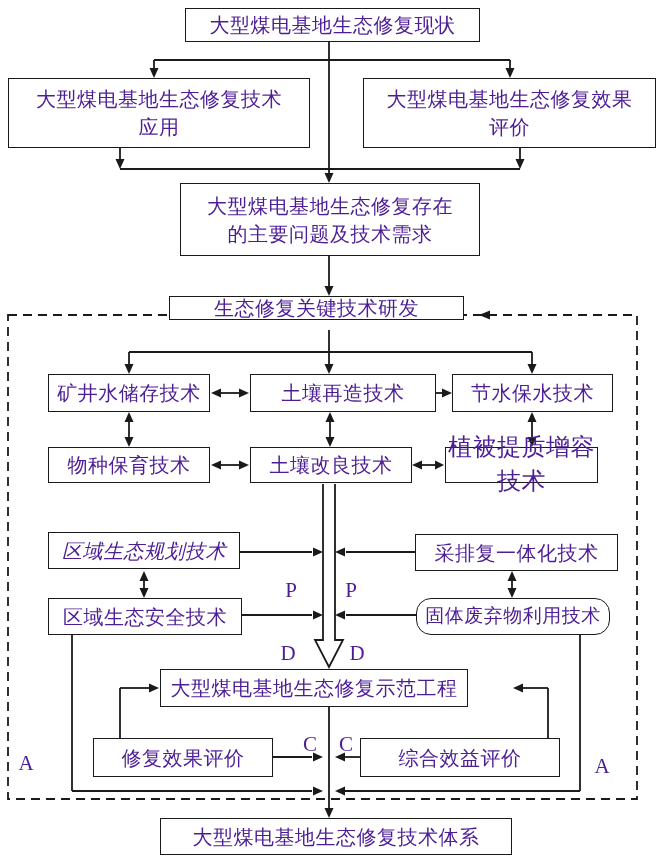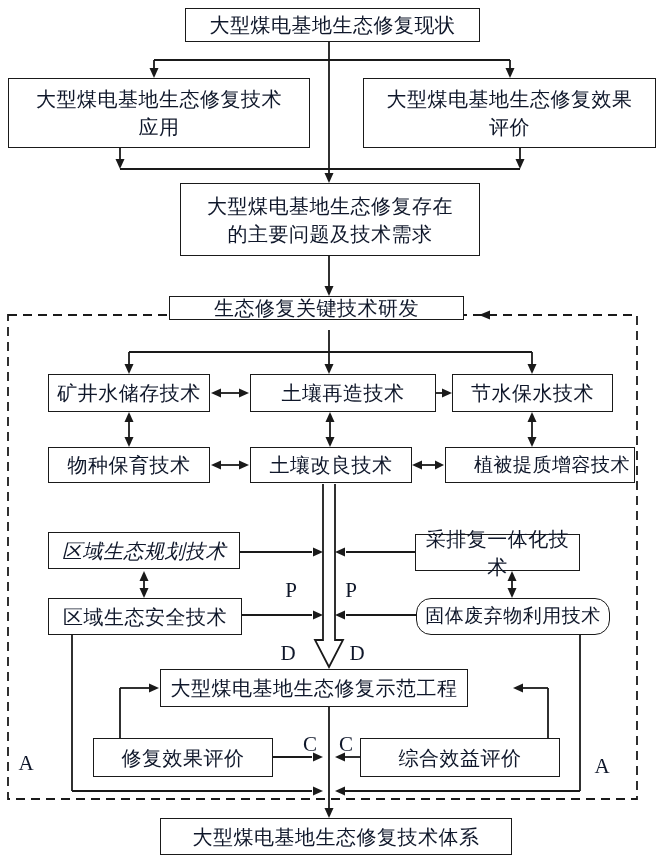--- a/index.html
+++ b/index.html
@@ -1,18 +1,18 @@
 <!DOCTYPE html>
 <html><head>
 <meta charset="utf-8">
 <style>
   html,body{margin:0;padding:0;background:#ffffff;}
   #canvas{
     position:relative;width:660px;height:857px;background:#ffffff;
-    font-family:"Liberation Serif","DejaVu Serif",serif;color:#0f172a;
+    font-family:"Liberation Serif","DejaVu Serif",serif;color:#4c1d95;
     overflow:hidden;
   }
   #wires{position:absolute;left:0;top:0;z-index:1;}
   .box{
     position:absolute;z-index:2;background:#ffffff;border:1.6px solid #1a1a1a;
     display:flex;align-items:center;justify-content:center;text-align:center;
     font-size:20px;line-height:1.4;white-space:pre-line;box-sizing:border-box;
     letter-spacing:0.5px;
   }
   .lbl{
@@ -140,27 +140,27 @@
   <div class="box" style="left:48px;top:374px;width:162px;height:38px;">矿井水储存技术</div>
 
   <div class="box" style="left:250px;top:374px;width:186px;height:38px;">土壤再造技术</div>
 
   <div class="box" style="left:452px;top:374px;width:161px;height:38px;">节水保水技术</div>
 
   <div class="box" style="left:48px;top:447px;width:162px;height:36px;">物种保育技术</div>
 
   <div class="box" style="left:250px;top:447px;width:162px;height:36px;">土壤改良技术</div>
 
-  <div class="box" style="left:445px;top:447px;width:190px;height:36px;font-size:19px;padding-left:24px;">植被提质增容技术</div>
+  <div class="box" style="left:445px;top:447px;width:153px;height:36px;font-size:24px;">植被提质增容技术</div>
 
   <div class="box" style="left:48px;top:532px;width:192px;height:37px;font-style:italic;">区域生态规划技术</div>
 
   <div class="box" style="left:48px;top:598px;width:194px;height:37px;">区域生态安全技术</div>
 
-  <div class="box" style="left:415px;top:534px;width:165px;height:37px;">采排复一体化技术</div>
+  <div class="box" style="left:415px;top:534px;width:203px;height:37px;">采排复一体化技术</div>
 
   <div class="box" style="left:416px;top:598px;width:194px;height:37px;font-size:19px;border-radius:15px;">固体废弃物利用技术</div>
 
   <div class="box" style="left:160px;top:669px;width:308px;height:38px;">大型煤电基地生态修复示范工程</div>
 
   <div class="box" style="left:93px;top:738px;width:180px;height:39px;">修复效果评价</div>
 
   <div class="box" style="left:360px;top:738px;width:200px;height:39px;">综合效益评价</div>
 
   <div class="box" style="left:160px;top:818px;width:352px;height:37px;">大型煤电基地生态修复技术体系</div>

